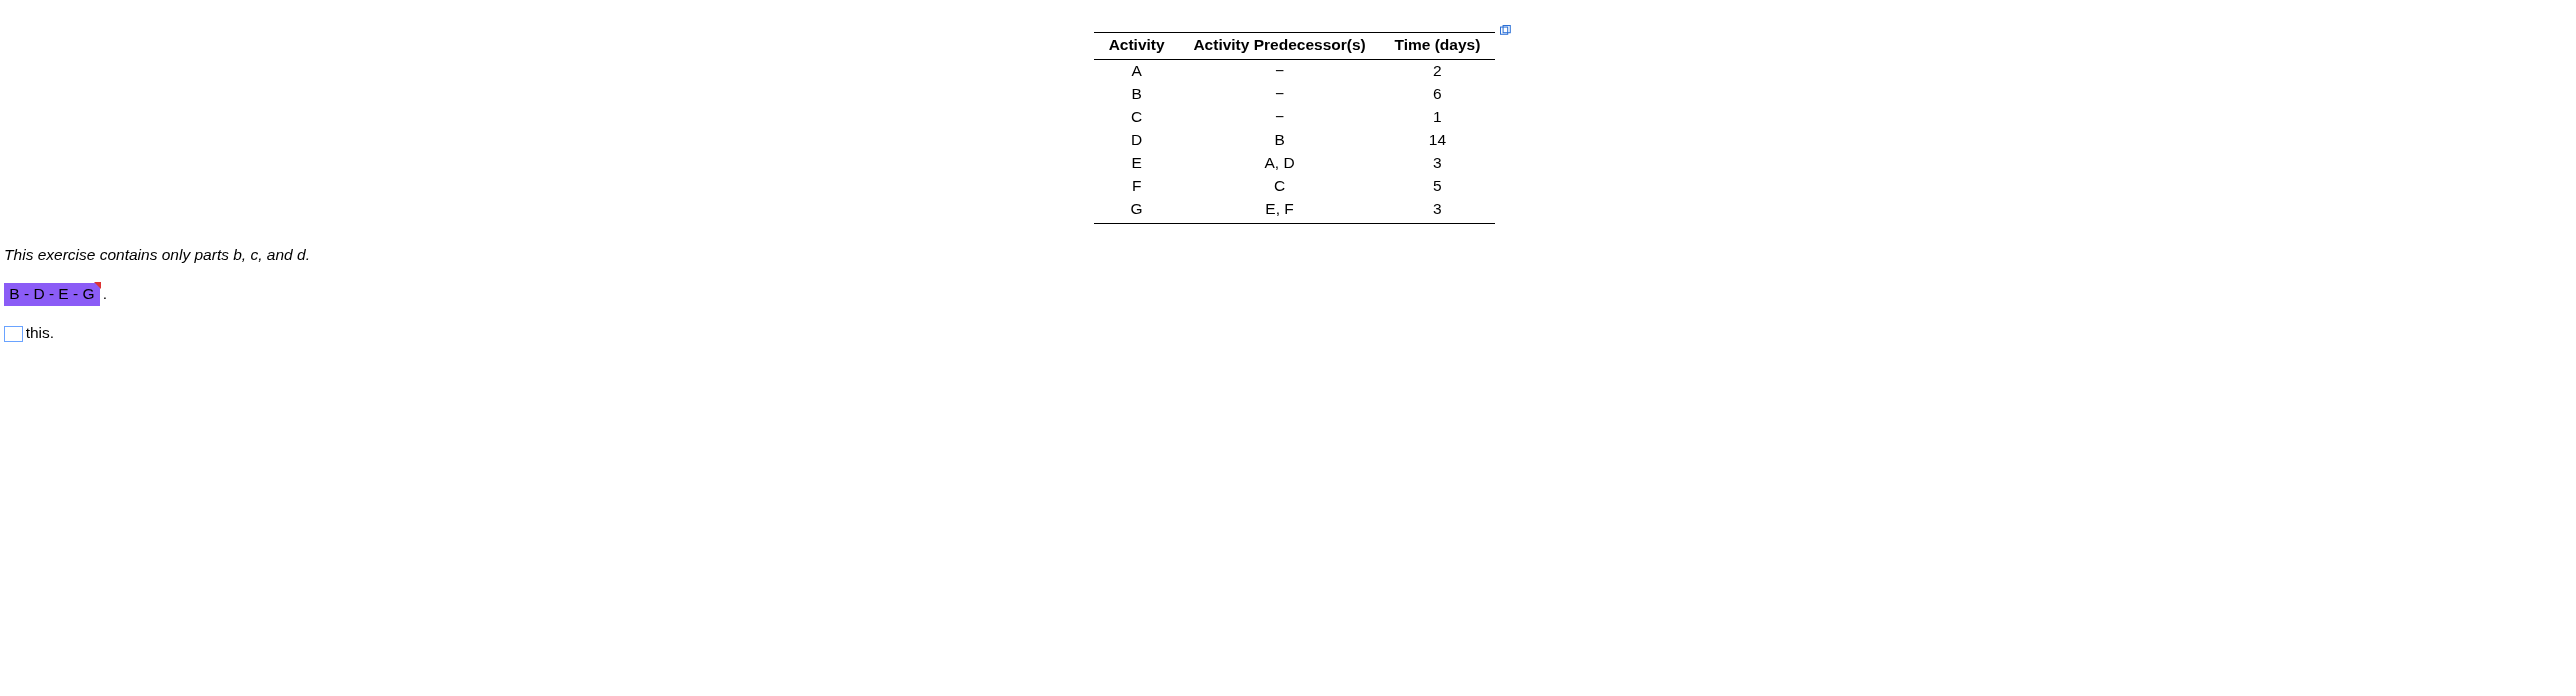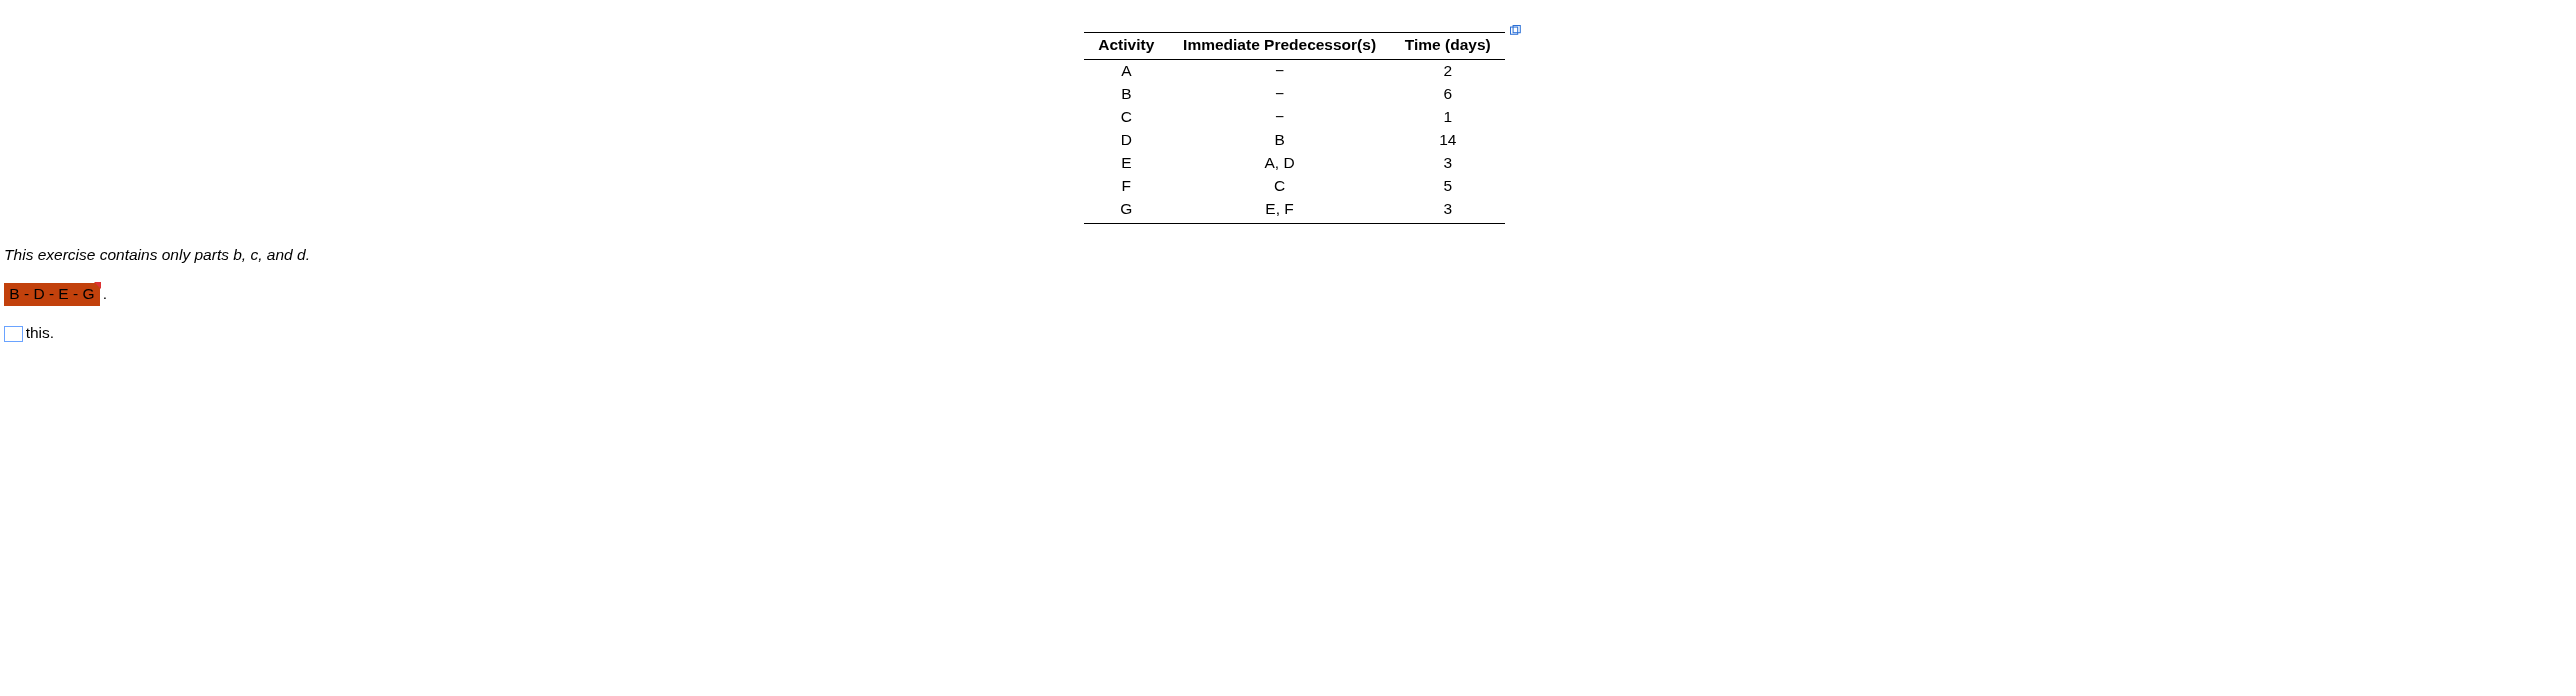--- a/index.html
+++ b/index.html
@@ -51,21 +51,21 @@
     margin: 9.3px 0 17.5px 0;
   }
   .question-row {
     margin: 0 0 17.5px 0;
     display: flex;
     align-items: center;
     flex-wrap: wrap;
     gap: 3.1px;
   }
   .filled-answer {
-    background: #c2410c;
+    background: #8b5cf6;
     padding: 1px 5.2px 1px 5.2px;
     position: relative;
     display: inline-flex;
     align-items: center;
   }
   .filled-answer .flag {
     position: absolute;
     top: -1px; right: -1px;
     width: 0; height: 0;
     border-top: 7.2px solid #d33;
@@ -91,21 +91,21 @@
     <span class="popout-icon" style="right:-16.5px;">
       <svg width="11.3" height="10.3" viewBox="0 0 22 20">
         <rect x="1" y="4" width="14" height="14" fill="none" stroke="#2a6fd6" stroke-width="2"></rect>
         <rect x="6" y="1" width="14" height="14" fill="none" stroke="#2a6fd6" stroke-width="2"></rect>
       </svg>
     </span>
     <table class="activity">
       <thead>
         <tr>
           <th>Activity</th>
-          <th>Immediate Predecessor(s)</th>
+          <th>Activity Predecessor(s)</th>
           <th>Time (days)</th>
         </tr>
       </thead>
       <tbody>
         <tr>
           <td>A</td>
           <td>−</td>
           <td>2</td>
         </tr>
         <tr>

